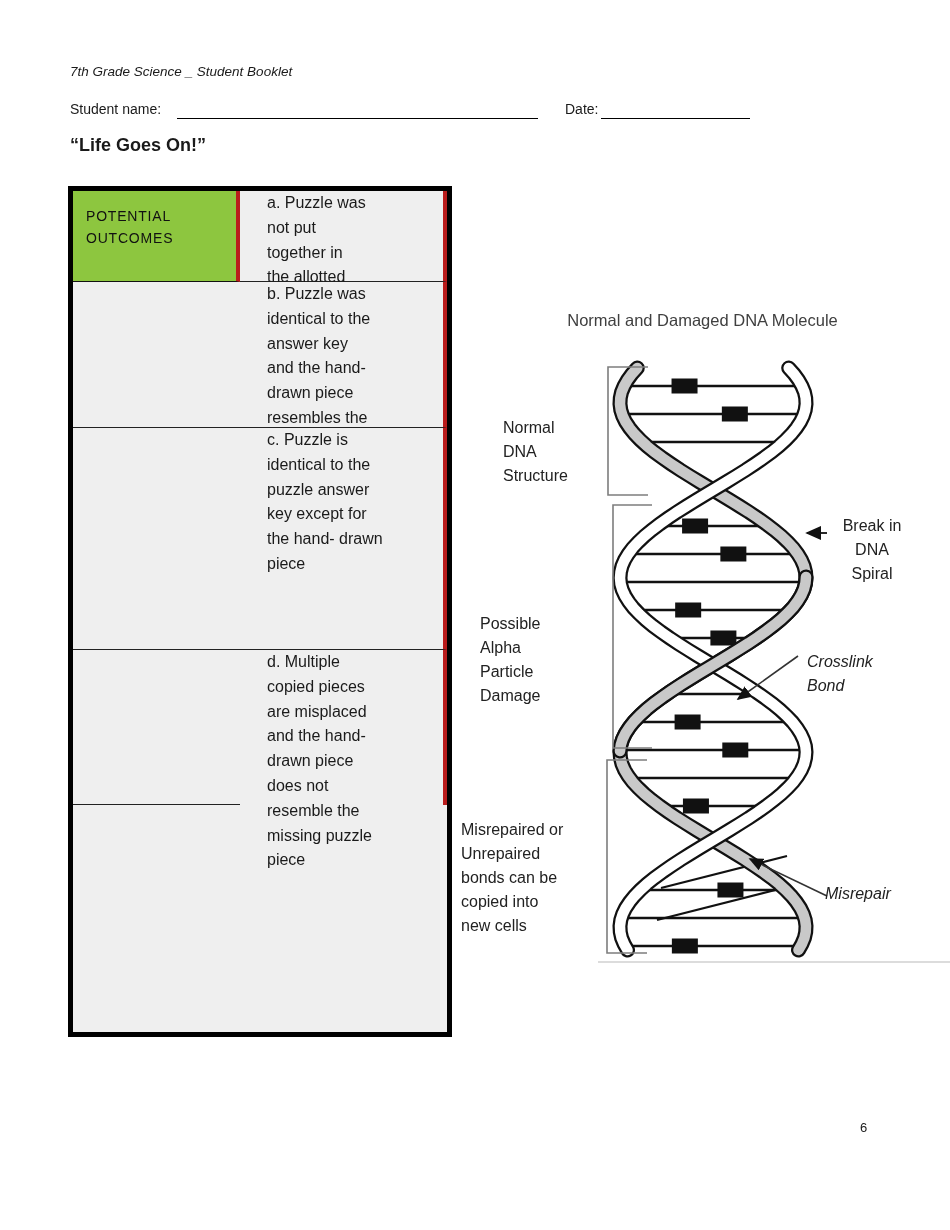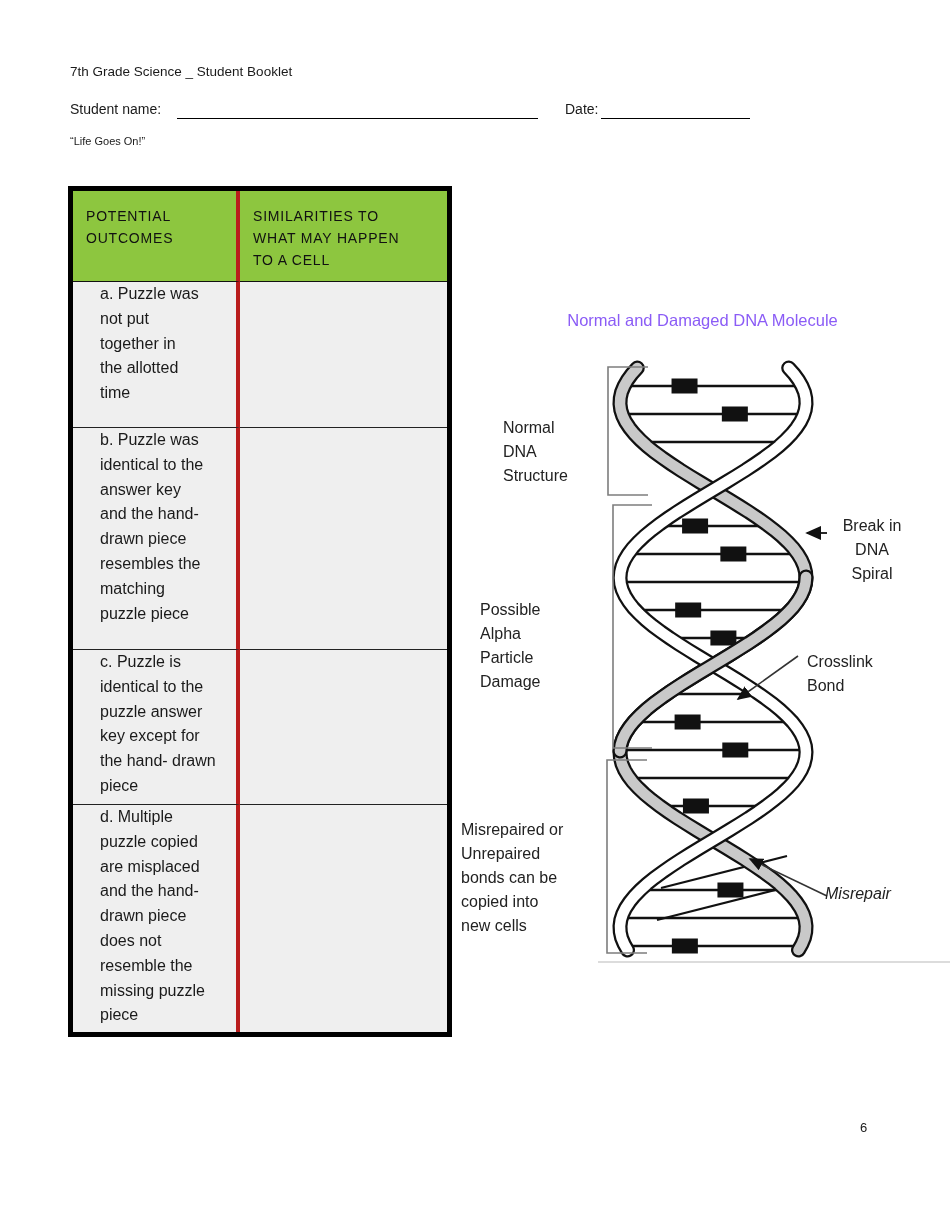--- a/index.html
+++ b/index.html
@@ -1,66 +1,63 @@
 <!DOCTYPE html>
 <html><head>
 <meta charset="utf-8">
 <style>
   html,body{margin:0;padding:0;background:#ffffff;}
   body{width:950px;height:1230px;position:relative;font-family:"Liberation Sans",sans-serif;color:#1a1a1a;}
   .abs{position:absolute;}
   .pre{white-space:pre-line;}
 
-  .booklet-header{left:70px;top:64px;font-size:13.5px;}
+  .booklet-header{left:70px;top:64px;font-size:13.5px;font-style:italic;}
   .name-label{left:70px;top:101px;font-size:14px;}
   .date-label{left:565px;top:101px;font-size:14px;}
   .write-line{border-bottom:1.6px solid #000;height:15px;}
   .student-line{left:177px;top:103px;width:361px;}
   .date-line{left:601px;top:103px;width:149px;}
-  .doc-title{left:70px;top:135px;font-size:11px;font-weight:normal;}
+  .doc-title{left:70px;top:135px;font-size:18px;font-weight:bold;}
 
   
   .wtable{left:68px;top:186px;width:384px;height:851px;border:5px solid #000;box-sizing:border-box;
           display:grid;grid-template-columns:167px 1fr;grid-template-rows:91px 146px 222px 155px 1fr;background:#efefef;}
   .cell{box-sizing:border-box;}
   .hcell{background:#8dc63f;border-bottom:1px solid #111;font-size:14px;letter-spacing:0.8px;
          line-height:1.57;color:#111;padding:15px 8px 0 13px;}
   .c1{border-right:4px solid #b91c1c;}
   .bcell{background:#efefef;border-bottom:1px solid #222;font-size:16px;line-height:1.55;padding:0 8px 0 27px;}
   .row4{border-bottom:none;}
 
   
   .figure{left:455px;top:300px;width:495px;height:680px;}
-  .fig-title{left:0;top:11px;width:100%;text-align:center;font-size:16.5px;color:#8b5cf6;}
+  .fig-title{left:0;top:11px;width:100%;text-align:center;font-size:16.5px;color:#404040;}
   .fig-label{font-size:16px;line-height:1.5;color:#222;}
   .lbl-normal{left:48px;top:116px;width:95px;}
-  .lbl-alpha{left:25px;top:298px;width:85px;}
+  .lbl-alpha{left:25px;top:312px;width:85px;}
   .lbl-misrepaired{left:6px;top:518px;width:112px;}
   .lbl-break{left:382px;top:214px;width:70px;text-align:center;}
-  .lbl-crosslink{left:352px;top:350px;width:80px;}
+  .lbl-crosslink{left:352px;top:350px;width:80px;font-style:italic;}
   .lbl-misrepair{left:370px;top:582px;width:95px;white-space:nowrap;font-style:italic;}
 
   .page-number{left:860px;top:1120px;font-size:13px;}
 </style>
 </head>
 <body>
 
 <div class="abs booklet-header">7th Grade Science _ Student Booklet</div>
 <div class="abs name-label">Student name:</div>
 <div class="abs write-line student-line"></div>
 <div class="abs date-label">Date:</div>
 <div class="abs write-line date-line"></div>
 <div class="abs doc-title">“Life Goes On!”</div>
 
 <div class="abs wtable">
   <div class="cell hcell c1 pre">POTENTIAL
 OUTCOMES</div>
-  <div class="cell hcell pre">SIMILARITIES TO
-WHAT MAY HAPPEN
-TO A CELL</div>
 
   <div class="cell bcell c1 pre">a. Puzzle was
 not put
 together in
 the allotted
 time</div>
   <div class="cell bcell"></div>
 
   <div class="cell bcell c1 pre">b. Puzzle was
 identical to the
@@ -74,21 +71,21 @@
 
   <div class="cell bcell c1 pre">c. Puzzle is
 identical to the
 puzzle answer
 key except for
 the hand- drawn
 piece</div>
   <div class="cell bcell"></div>
 
   <div class="cell bcell c1 row4 pre">d. Multiple
-puzzle copied
+copied pieces
 are misplaced
 and the hand-
 drawn piece
 does not
 resemble the
 missing puzzle
 piece</div>
   <div class="cell bcell row4"></div>
 </div>
 

